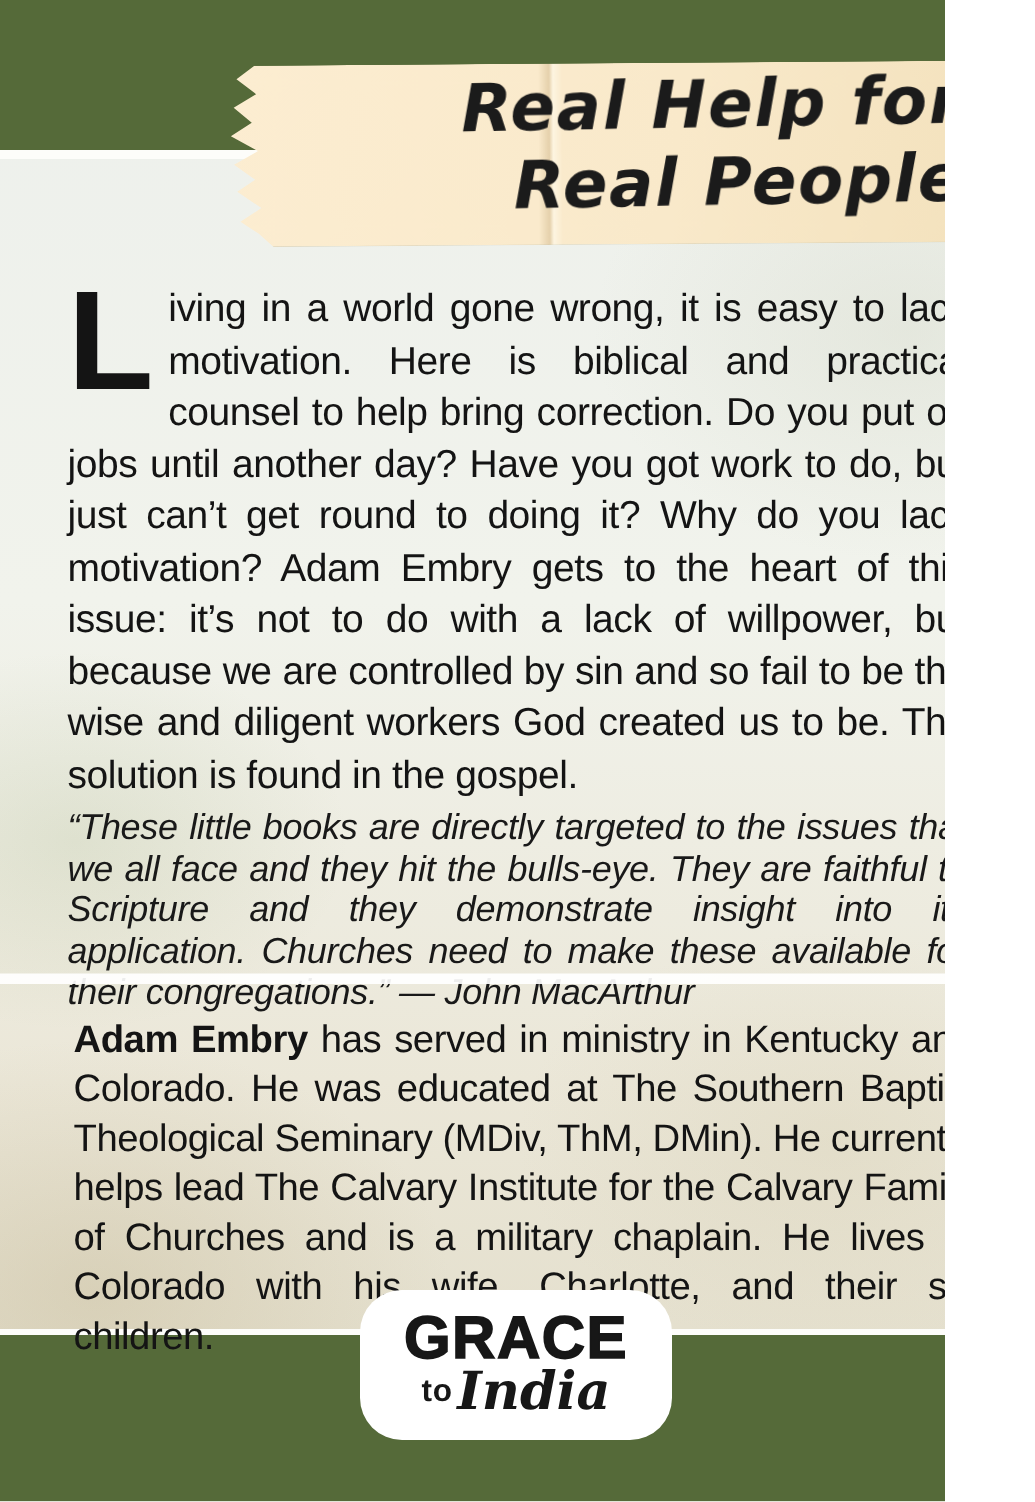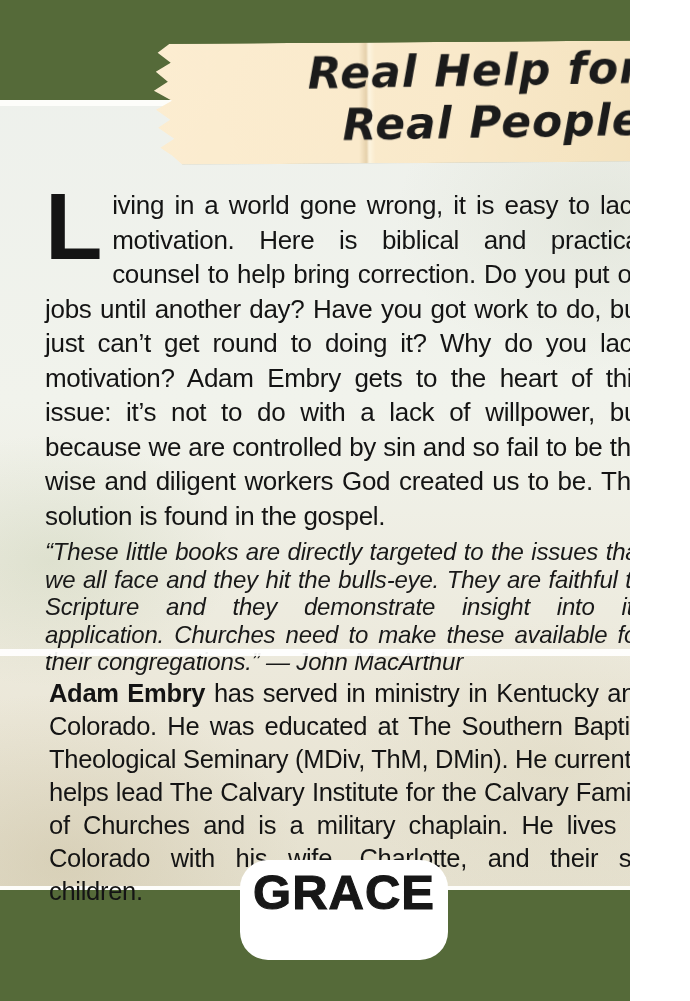--- a/index.html
+++ b/index.html
@@ -104,21 +104,21 @@
   
   .logo {
     position: absolute; left: 240px; top: 860px; width: 208px; height: 100px;
     background: #ffffff; border-radius: 28px;
     text-align: center;
     z-index: 5;
   }
   .logo-grace {
     margin-top: 11px;
     font-weight: 700;
-    font-size: 49px;
+    font-size: 40px;
     line-height: 43px;
     letter-spacing: 1px;
     color: #171717;
     -webkit-text-stroke: 1.1px #171717;
   }
   .logo-sub { margin-top: -7px; color: #171717; white-space: nowrap; }
   .logo-to {
     font-size: 21px; font-weight: 700;
     vertical-align: 5px; margin-right: 3px;
     letter-spacing: 0.5px;
@@ -149,15 +149,16 @@
   <p class="quote"><span>“These little books are directly targeted to the issues that we all face and they hit the bulls-eye. They are faithful to Scripture and they demonstrate insight into its application. Churches need to make these available for their congregations.”</span> <span>— John MacArthur</span></p>
 
   <div class="divider"></div>
 
   <p class="bio"><b>Adam Embry</b> <span>has served in ministry in Kentucky and Colorado. He was educated at The Southern Baptist Theological Seminary (MDiv, ThM, DMin). He currently helps lead The Calvary Institute for the Calvary Family of Churches and is a military chaplain. He lives in Colorado with his wife, Charlotte, and their six children.</span></p>
 
   <div class="bottom-band"></div>
 
   <div class="logo">
     <div class="logo-grace">GRACE</div>
+    <div class="logo-sub"><span class="logo-to">to</span><span class="logo-india">India</span></div>
   </div>
 
 </div>
 
 </body></html>

